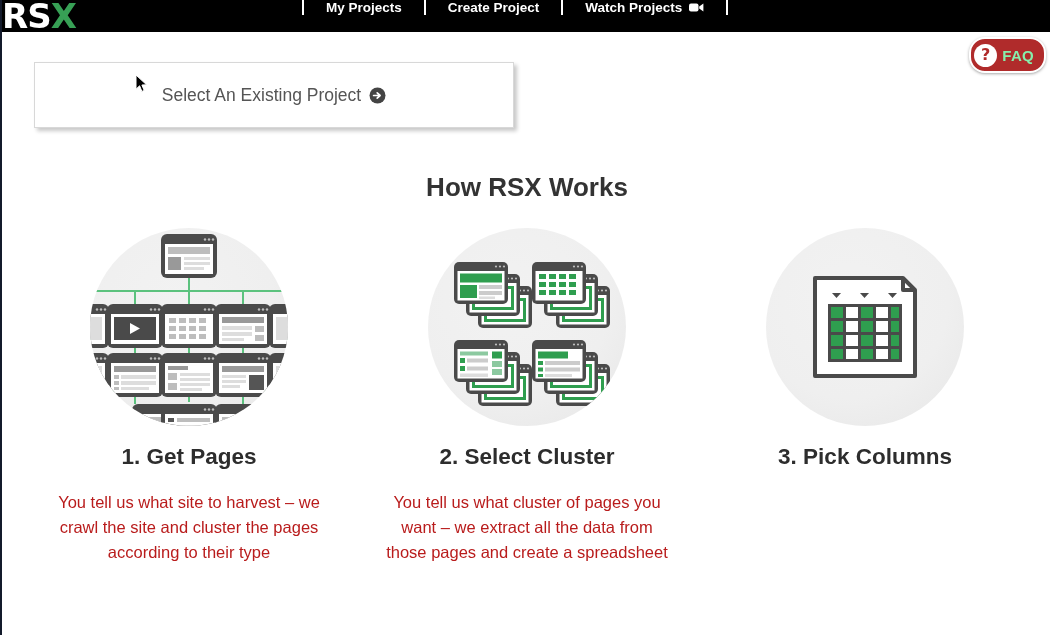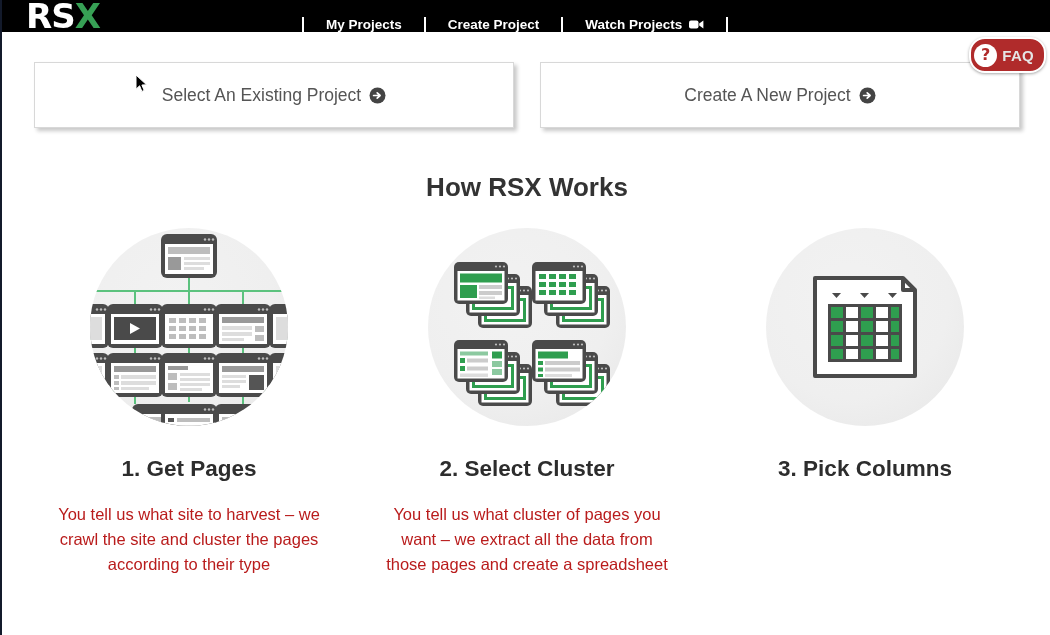--- a/index.html
+++ b/index.html
@@ -25,33 +25,33 @@
     width: 1050px;
     height: 32px;
     background: #000000;
     display: flex;
     align-items: stretch;
   }
   .logo {
     width: 300px;
     display: flex;
     align-items: center;
-    padding-left: 24px;
+    padding-left: 0;
     box-sizing: border-box;
   }
   .logo-text {
     font-size: 34px;
     font-weight: bold;
     letter-spacing: -1px;
     line-height: 32px;
     color: #ffffff;
     font-family: "DejaVu Sans", sans-serif;
   }
   .logo-text .x { color: #37a055; }
-  .nav-items { display: flex; align-items: flex-end; }
+  .nav-items { display: flex; align-items: flex-start; }
   .nav-item {
     position: relative;
     display: flex;
     align-items: center;
     justify-content: center;
     color: #ffffff;
     font-size: 13.5px;
     font-weight: bold;
     padding: 0 22px;
     border-left: 2px solid #ffffff;
@@ -84,21 +84,21 @@
     color: #b02b2b;
     font-size: 16px;
     font-weight: bold;
     display: flex;
     align-items: center;
     justify-content: center;
     line-height: 1;
     font-family: "DejaVu Sans", sans-serif;
   }
   .faq-label {
-    color: #e5e5e5;
+    color: #86efac;
     font-weight: bold;
     font-size: 15px;
     margin-left: 5px;
     letter-spacing: .3px;
   }
 
   
   .actions {
     position: absolute;
     left: 0; top: 62px;
@@ -159,21 +159,21 @@
     align-items: center;
   }
   .circle {
     width: 198px; height: 198px;
     border-radius: 50%;
     background: radial-gradient(circle at 42% 36%, #f2f2f2 0%, #efefef 58%, #e6e6e6 100%);
     overflow: hidden;
     position: relative;
   }
   .step-title {
-    margin-top: 30px;
+    margin-top: 18px;
     font-size: 22.5px;
     font-weight: bold;
     color: #2d2d2d;
   }
   .step-desc {
     margin-top: 20px;
     width: 290px;
     text-align: center;
     font-size: 16.5px;
     line-height: 25px;
@@ -211,29 +211,20 @@
   </div>
 
   <div class="faq">
     <span class="faq-q">?</span>
     <span class="faq-label">FAQ</span>
   </div>
 
   <div class="actions">
     <div class="action-btn">
       <span>Select An Existing Project</span>
-      <span class="arrow-circle">
-        <svg width="17" height="17" viewBox="0 0 17 17">
-          <circle cx="8.5" cy="8.5" r="8" fill="#444444"></circle>
-          <path d="M4.6 8.5 h6.1 M8.2 5.9 l2.9 2.6 l-2.9 2.6" fill="none" stroke="#ffffff" stroke-width="1.7" stroke-linecap="round" stroke-linejoin="round"></path>
-        </svg>
-      </span>
-    </div>
-    <div class="action-btn">
-      <span>Create A New Project</span>
       <span class="arrow-circle">
         <svg width="17" height="17" viewBox="0 0 17 17">
           <circle cx="8.5" cy="8.5" r="8" fill="#444444"></circle>
           <path d="M4.6 8.5 h6.1 M8.2 5.9 l2.9 2.6 l-2.9 2.6" fill="none" stroke="#ffffff" stroke-width="1.7" stroke-linecap="round" stroke-linejoin="round"></path>
         </svg>
       </span>
     </div>
   </div>
 
   <div class="cursor">

